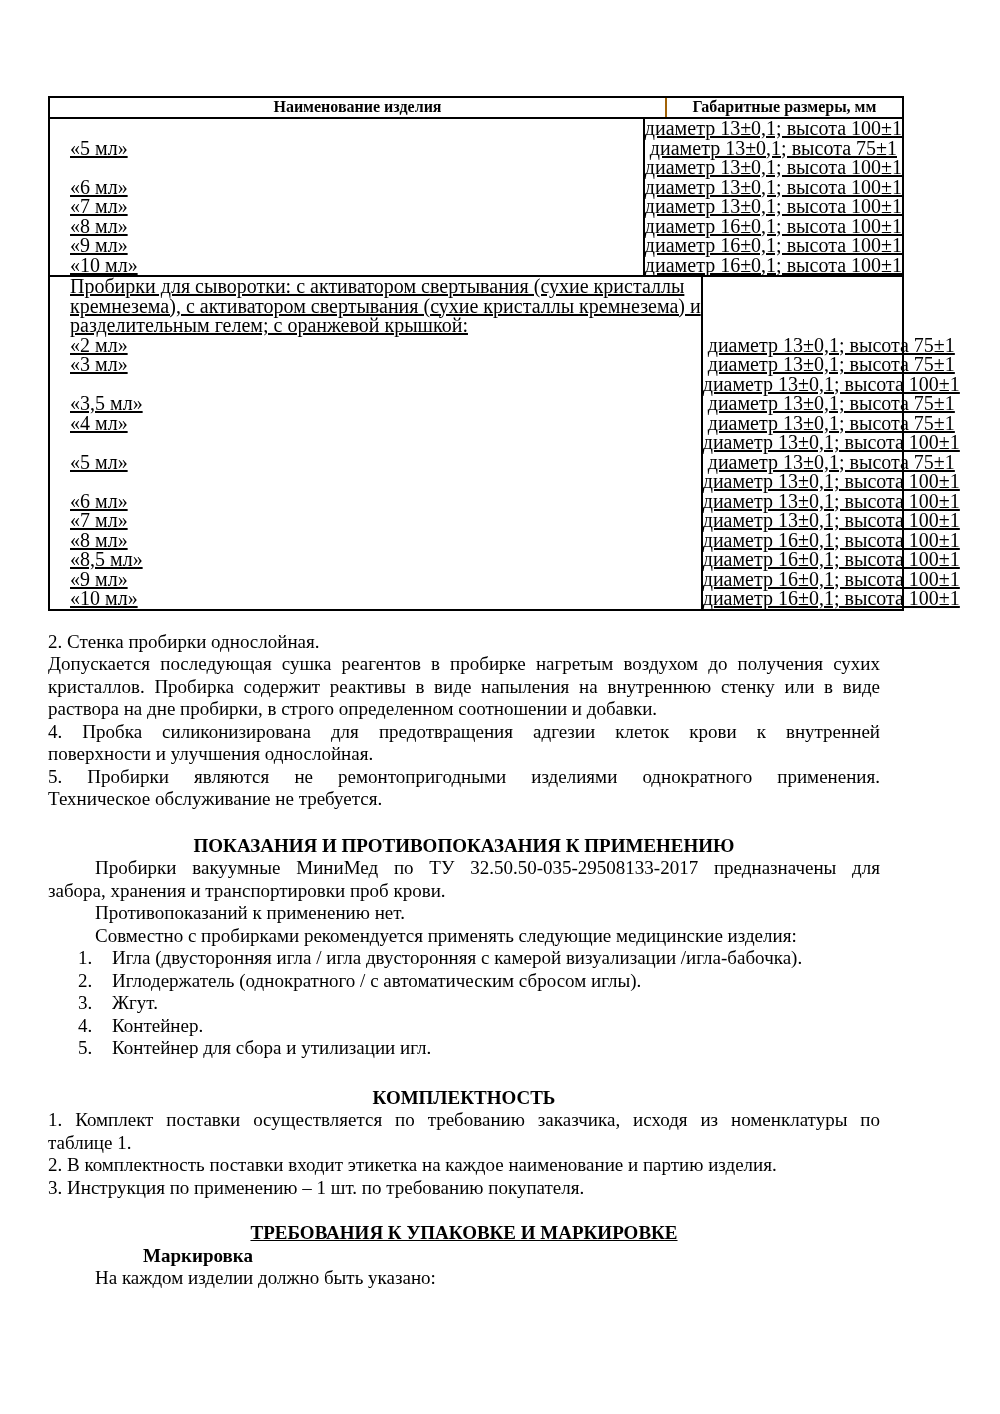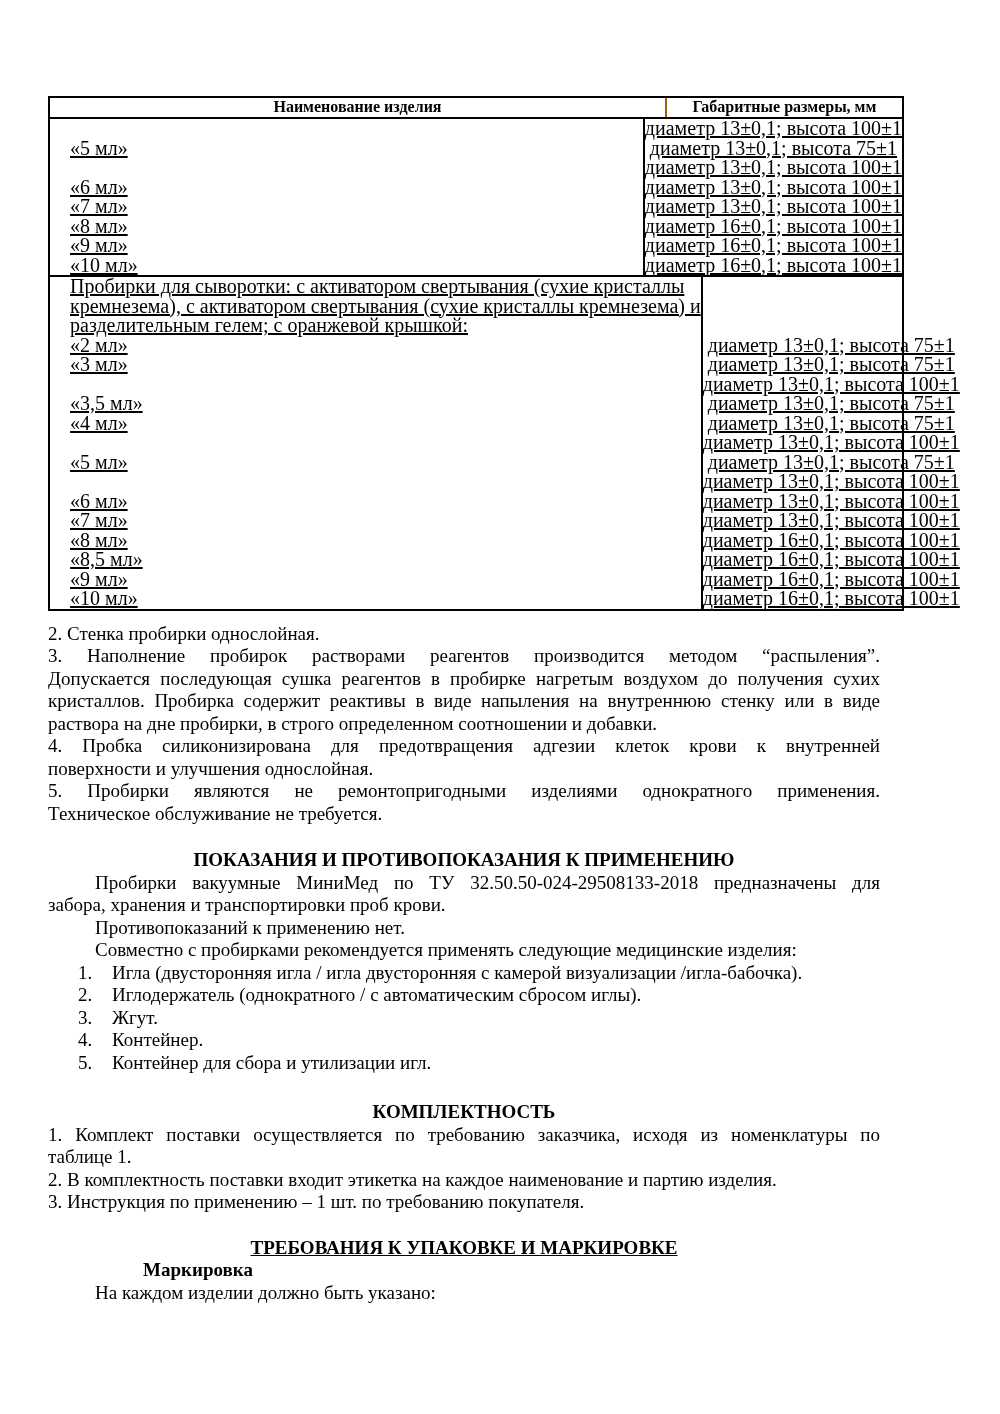--- a/index.html
+++ b/index.html
@@ -21,21 +21,21 @@
   .thead .hc2 { flex: 1; text-align: center; height: 19px; line-height: 18px; }
   .trow { display: flex; }
   .trow.first { border-bottom: 2px solid #000; }
   .lcell { width: 708px; border-right: 2px solid #000; padding-left: 20px; }
   .rcell { flex: 1; text-align: center; }
   .rcell.offset { padding-top: 58.5px; }
   .tline { height: 19.5px; line-height: 19.5px; font-size: 20px; white-space: nowrap; overflow: visible; text-decoration: underline; }
   .rcell .tline { padding-left: 0; }
 
   
-  .bodytext { width: 832px; font-size: 19px; line-height: 22.5px; margin-top: 12px; }
+  .bodytext { width: 832px; font-size: 19px; line-height: 22.5px; margin-top: 20px; }
   .bl { min-height: 22.5px; }
   .jl { text-align: justify; text-align-last: justify; }
   .ind { text-indent: 47px; }
   .sec-h { text-align: center; font-weight: bold; margin-top: 24px; }
   .sec-h.cmp { margin-top: 27px; }
   .sec-h.pkg { margin-top: 23px; text-decoration: underline; }
   .sub-h { font-weight: bold; padding-left: 95px; }
   .lst { padding-left: 30px; }
   .lrow { display: flex; }
   .lnum { width: 34px; flex: 0 0 34px; }
@@ -118,40 +118,39 @@
     </div>
   </div>
 
   <div class="bodytext">
 
     <div>
       <div class="bl">2. Стенка пробирки однослойная.</div>
     </div>
 
     <div>
-      <div class="bl jl">3. Наполнение пробирок растворами реагентов производится методом “распыления”.</div>
       <div class="bl jl">Допускается последующая сушка реагентов в пробирке нагретым воздухом до получения сухих</div>
       <div class="bl jl">кристаллов. Пробирка содержит реактивы в виде напыления на внутреннюю стенку или в виде</div>
       <div class="bl">раствора на дне пробирки, в строго определенном соотношении и добавки.</div>
     </div>
 
     <div>
       <div class="bl jl">4. Пробка силиконизирована для предотвращения адгезии клеток крови к внутренней</div>
       <div class="bl">поверхности и улучшения однослойная.</div>
     </div>
 
     <div>
       <div class="bl jl">5. Пробирки являются не ремонтопригодными изделиями однократного применения.</div>
       <div class="bl">Техническое обслуживание не требуется.</div>
     </div>
 
     <div class="bl sec-h">ПОКАЗАНИЯ И ПРОТИВОПОКАЗАНИЯ К ПРИМЕНЕНИЮ</div>
 
     <div>
-      <div class="bl jl ind">Пробирки вакуумные МиниМед по ТУ 32.50.50-024-29508133-2018 предназначены для</div>
+      <div class="bl jl ind">Пробирки вакуумные МиниМед по ТУ 32.50.50-035-29508133-2017 предназначены для</div>
       <div class="bl">забора, хранения и транспортировки проб крови.</div>
     </div>
     <div class="bl ind">Противопоказаний к применению нет.</div>
     <div class="bl ind">Совместно с пробирками рекомендуется применять следующие медицинские изделия:</div>
 
     <div class="lst">
         <div class="lrow bl">
         <span class="lnum">1.</span>
         <span class="ltxt">Игла (двусторонняя игла / игла двусторонняя с камерой визуализации /игла-бабочка).</span>
       </div>

